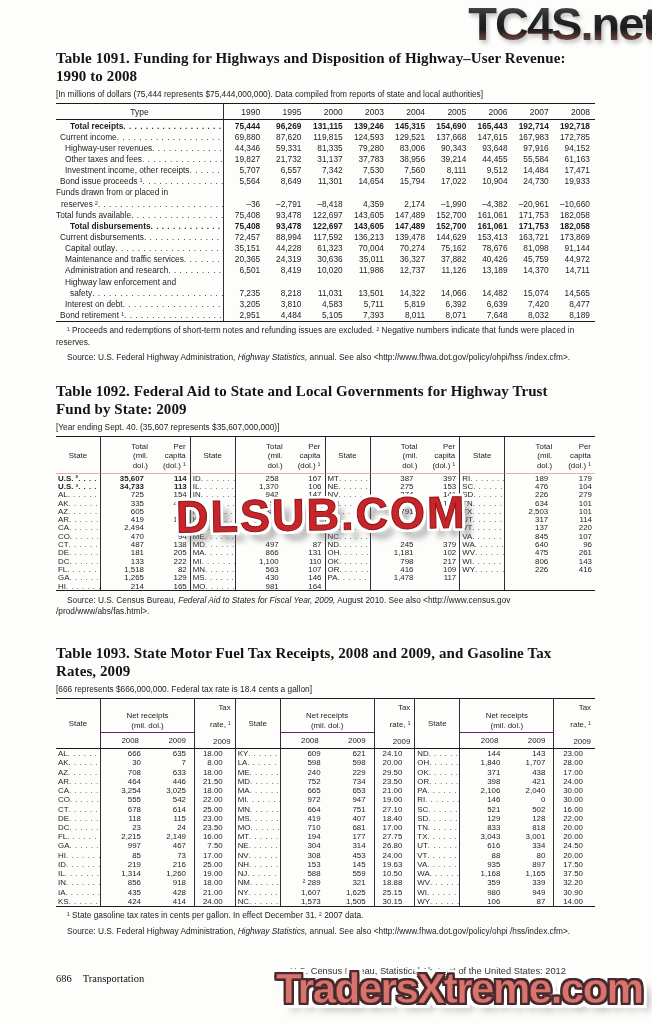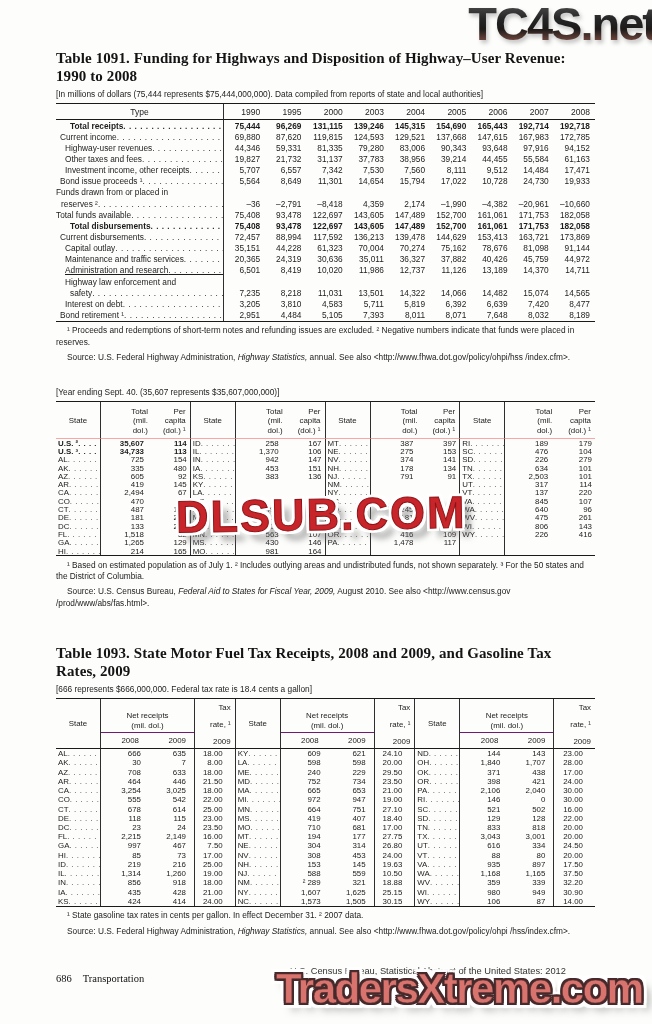--- a/index.html
+++ b/index.html
@@ -183,21 +183,21 @@
           <div class="c lbl vr" style="padding-left: 4px;">
             <span class="t">Bond issue proceeds ¹</span>
             <span class="dots"></span>
           </div>
           <div class="c num">5,564</div>
           <div class="c num">8,649</div>
           <div class="c num">11,301</div>
           <div class="c num">14,654</div>
           <div class="c num">15,794</div>
           <div class="c num">17,022</div>
-          <div class="c num">10,728</div>
+          <div class="c num">10,904</div>
           <div class="c num">24,730</div>
           <div class="c num">19,933</div>
           <div class="c lbl vr" style="padding-left: 0px;">
             <span class="t">Funds drawn from or placed in</span>
           </div>
           <div class="c num"></div>
           <div class="c num"></div>
           <div class="c num"></div>
           <div class="c num"></div>
           <div class="c num"></div>
@@ -276,21 +276,21 @@
           </div>
           <div class="c num">20,365</div>
           <div class="c num">24,319</div>
           <div class="c num">30,636</div>
           <div class="c num">35,011</div>
           <div class="c num">36,327</div>
           <div class="c num">37,882</div>
           <div class="c num">40,426</div>
           <div class="c num">45,759</div>
           <div class="c num">44,972</div>
-          <div class="c lbl vr" style="padding-left: 9px; text-decoration: underline;">
+          <div class="c lbl vr" style="padding-left: 9px;">
             <span class="t">Administration and research</span>
             <span class="dots"></span>
           </div>
           <div class="c num">6,501</div>
           <div class="c num">8,419</div>
           <div class="c num">10,020</div>
           <div class="c num">11,986</div>
           <div class="c num">12,737</div>
           <div class="c num">11,126</div>
           <div class="c num">13,189</div>
@@ -346,20 +346,21 @@
           <div class="c num">8,071</div>
           <div class="c num">7,648</div>
           <div class="c num">8,032</div>
           <div class="c num">8,189</div>
         </div>
       <p class="fn">¹ Proceeds and redemptions of short-term notes and refunding issues are excluded. ² Negative numbers indicate that funds were placed in reserves.</p>
       <p class="fn"><span>Source: U.S. Federal Highway Administration, </span><i>Highway Statistics,</i><span> annual. See also &lt;http://www.fhwa.dot.gov/policy/ohpi/hss /index.cfm&gt;.</span></p>
     </section>
 
     <section class="sec" id="s1092">
+      <h2 class="title"><span>Table 1092. Federal Aid to State and Local Governments for Highway Trust</span><br><span>Fund by State: 2009</span></h2>
       <p class="note">[Year ending Sept. 40. (35,607 represents $35,607,000,000)]</p>
       <div class="grid t92">
           <div class="c hh hstate vr">State</div>
           <div class="c hh stack">
             <div class="ln">Total</div>
             <div class="ln">(mil.</div>
             <div class="ln">dol.)</div>
           </div>
           <div class="c hh stack vr">
             <div class="ln">Per</div>
@@ -726,21 +727,20 @@
             <span class="t"></span>
           </div>
           <div class="c num tt"></div>
           <div class="c num pc vr"></div>
           <div class="c st vr" style="padding-left: 2px;">
             <span class="t"></span>
           </div>
           <div class="c num tt"></div>
           <div class="c num pc"></div>
         </div>
-      <p class="fn">¹ Based on estimated population as of July 1. ² Includes outlying areas and undistributed funds, not shown separately. ³ For the 50 states and the District of Columbia.</p>
       <p class="fn"><span>Source: U.S. Census Bureau, </span><i>Federal Aid to States for Fiscal Year, 2009,</i><span> August 2010. See also &lt;http://www.census.gov /prod/www/abs/fas.html&gt;.</span></p>
     </section>
 
     <section class="sec" id="s1093">
       <h2 class="title"><span>Table 1093. State Motor Fuel Tax Receipts, 2008 and 2009, and Gasoline Tax</span><br><span>Rates, 2009</span></h2>
       <p class="note">[666 represents $666,000,000. Federal tax rate is 18.4 cents a gallon]</p>
       <div class="grid t93">
           <div class="c hh hstate vr">State</div>
           <div class="c hh nrcell vr" style="grid-column: span 2;">
             <div class="nrwrap">

